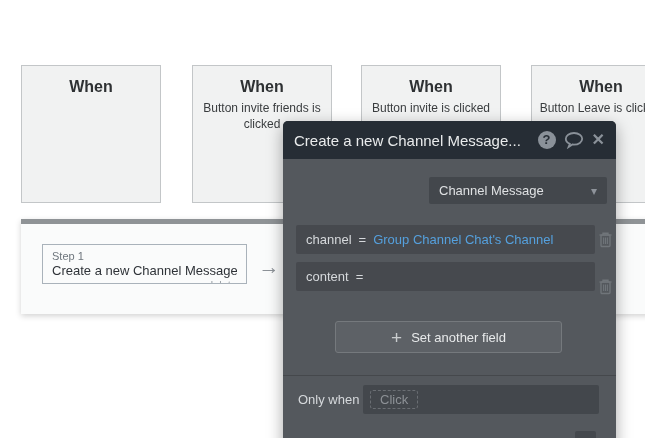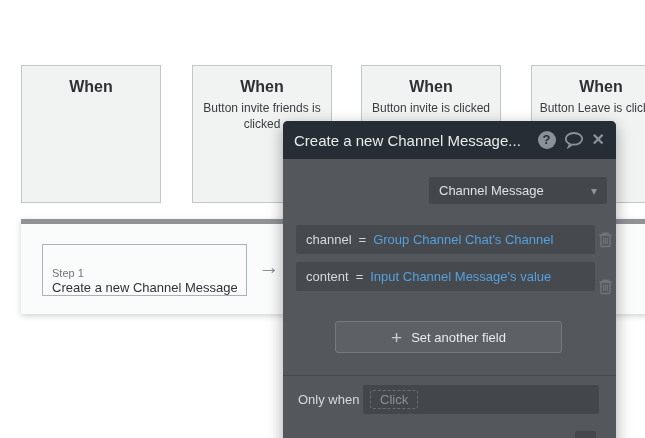--- a/index.html
+++ b/index.html
@@ -19,22 +19,22 @@
   .event-card-title { font-size: 16px; font-weight: 600; color: #2e3133; line-height: 23px; }
   .event-card-subtitle { font-size: 12px; color: #3a3d3f; line-height: 16px; margin-top: 2px; }
 
   
   .workflow-panel {
     position: absolute; left: 21px; top: 176px; width: 632px; height: 95px;
     background: #fafbfb; box-shadow: 0 2px 6px rgba(0,0,0,0.18);
   }
   .panel-top-bar { position: absolute; left: 0; top: 0; width: 100%; height: 5px; background: #8f9396; }
   .step-card {
-    position: absolute; left: 21px; top: 25px; width: 205px; height: 52px;
-    border: 1px solid #a9b2ba; background: transparent; padding: 22px 9px 0 9px; overflow: hidden;
+    position: absolute; left: 21px; top: 25px; width: 205px; height: 40px;
+    border: 1px solid #a9b2ba; background: transparent; padding: 5px 9px 0 9px; overflow: hidden;
   }
   .step-label { font-size: 11px; color: #6e767d; line-height: 13px; }
   .step-title { font-size: 13px; color: #2f3338; line-height: 16px; white-space: nowrap; overflow: hidden; }
   .step-delete { font-size: 11px; color: #9aa0a6; text-align: right; line-height: 13px; cursor: pointer; }
   .panel-arrow {
     position: absolute; left: 233px; top: 33px; width: 30px; height: 30px;
     color: #8d9298; font-size: 21px; font-weight: 700; line-height: 30px; text-align: center;
   }
 
   
@@ -165,21 +165,20 @@
     <svg class="trash t-0" width="15" height="17" viewBox="0 0 15 17">
       <path d="M1.5 4 H13.5" stroke="#70757a" stroke-width="1.4" fill="none"></path>
       <path d="M5 4 V2.2 H10 V4" stroke="#70757a" stroke-width="1.4" fill="none"></path>
       <rect x="3" y="4" width="9" height="11.5" rx="1" stroke="#70757a" stroke-width="1.4" fill="none"></rect>
       <path d="M5.6 6.5 V13 M7.5 6.5 V13 M9.4 6.5 V13" stroke="#70757a" stroke-width="1.1" fill="none"></path>
     </svg>
 
     <div class="field-row row-1">
       <span class="field-name">content</span>
       <span class="field-op">=</span>
-      <span class="field-value">Input Channel Message's value</span>
     </div>
     <svg class="trash t-1" width="15" height="17" viewBox="0 0 15 17">
       <path d="M1.5 4 H13.5" stroke="#70757a" stroke-width="1.4" fill="none"></path>
       <path d="M5 4 V2.2 H10 V4" stroke="#70757a" stroke-width="1.4" fill="none"></path>
       <rect x="3" y="4" width="9" height="11.5" rx="1" stroke="#70757a" stroke-width="1.4" fill="none"></rect>
       <path d="M5.6 6.5 V13 M7.5 6.5 V13 M9.4 6.5 V13" stroke="#70757a" stroke-width="1.1" fill="none"></path>
     </svg>
 
     <div class="set-field-button">
       <span class="plus-glyph">+</span>

